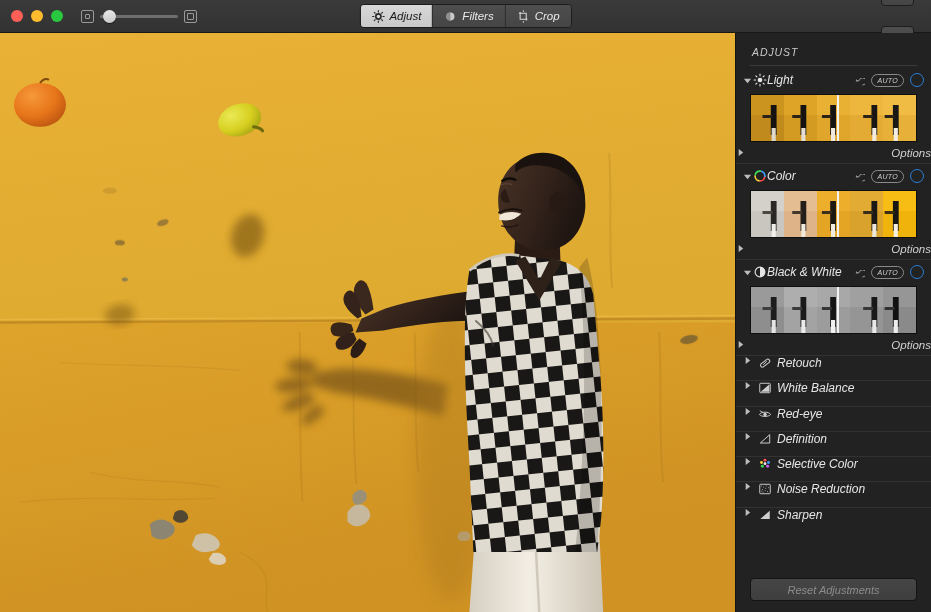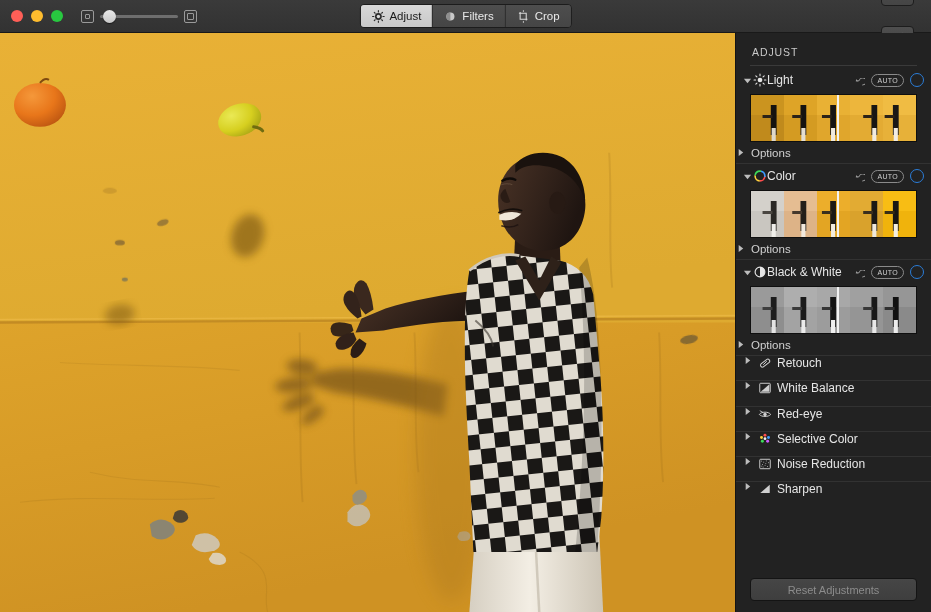--- a/index.html
+++ b/index.html
@@ -2,21 +2,21 @@
 <html><head>
 <meta charset="utf-8">
 <style>
   html,body{margin:0;padding:0;}
   body{
     width:931px;height:612px;overflow:hidden;
     background:#1e1e1e;
     font-family:"Liberation Sans", sans-serif;
     -webkit-font-smoothing:antialiased;
   }
-  .app{position:relative;width:931px;height:612px;display:flex;flex-direction:column;}
+  .app{position:relative;width:931px;height:612px;display:flex;flex-direction:column;font-style:italic;}
 
   
   .titlebar{
     position:relative;height:32px;flex:0 0 32px;
     background:linear-gradient(#3a3a3a,#323232);
     border-bottom:1px solid #191919;
     display:flex;align-items:center;
   }
   .traffic{display:flex;gap:8px;padding-left:11px;align-items:center;}
   .light{width:12px;height:12px;border-radius:50%;display:block;}
@@ -100,21 +100,21 @@
   .ocircle{width:12px;height:12px;border-radius:50%;border:1.6px solid #2b7dd8;}
 
   .strip{
     margin:2px 14px 0 14px;height:46px;display:flex;position:relative;
     border:1px solid #0f0f0f;overflow:hidden;
   }
   .strip .cell{flex:1;position:relative;overflow:hidden;}
   .strip .cell svg{position:absolute;left:0;top:0;width:100%;height:100%;}
   .selmark{position:absolute;top:0;bottom:0;width:2px;background:#f2f2f2;}
 
-  .optrow{display:flex;align-items:center;gap:6px;height:21px;cursor:default;}
+  .optrow{display:flex;align-items:center;height:21px;cursor:default;justify-content:space-between;}
   .optrow .olabel{font-size:11.5px;color:#d0d0d0;}
 
   
   .row{
     display:flex;align-items:flex-start;height:24.3px;padding:0 7px;gap:5px;cursor:default;
     border-top:1px solid #323232;
   }
   .row .rlabel{font-size:12px;color:#e6e6e6;}
 
   .panel-foot{padding:0 14px 11px 14px;}
@@ -712,20 +712,33 @@
               <path d="M1.5 8.5 C4 5 12 5 14.5 8.5 C12 11.6 4 11.6 1.5 8.5 Z" fill="none" stroke="#cfcfcf" stroke-width="1.1"></path>
               <circle cx="8" cy="8.5" r="2" fill="#cfcfcf"></circle>
               <line x1="2" y1="4.2" x2="6" y2="6.4" stroke="#cfcfcf" stroke-width="1"></line>
             </svg>
           </span>
           <span class="rlabel">Red-eye</span>
         </div>
 
 
 
+        <div class="row">
+          <span class="tri">
+            <svg width="9" height="9" viewBox="0 0 10 10">
+                <path d="M3 1 L3 9 L8 5 Z" fill="#bdbdbd"></path>
+              </svg>
+          </span>
+          <span class="sicon">
+            <svg width="14" height="14" viewBox="0 0 16 16">
+              <path d="M13.4 3 L13.4 12.6 L2.6 12.6 Z" fill="none" stroke="#cfcfcf" stroke-width="1.1" stroke-linejoin="round"></path>
+            </svg>
+          </span>
+          <span class="rlabel">Definition</span>
+        </div>
 
         <div class="row">
           <span class="tri">
             <svg width="9" height="9" viewBox="0 0 10 10">
                 <path d="M3 1 L3 9 L8 5 Z" fill="#bdbdbd"></path>
               </svg>
           </span>
           <span class="sicon">
             <svg width="14" height="14" viewBox="0 0 16 16">
               <circle cx="8" cy="3.6" r="1.7" fill="#ff4d4d"></circle>

